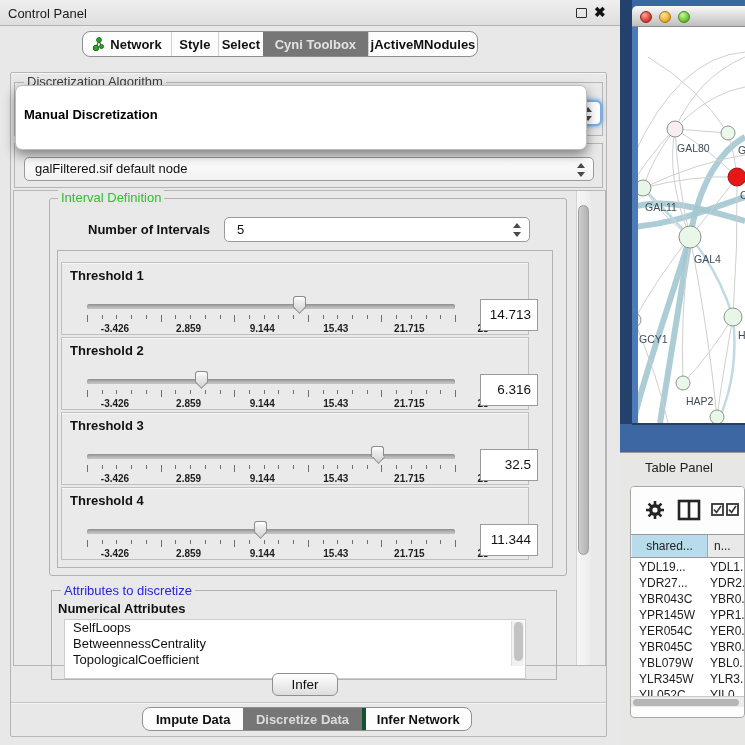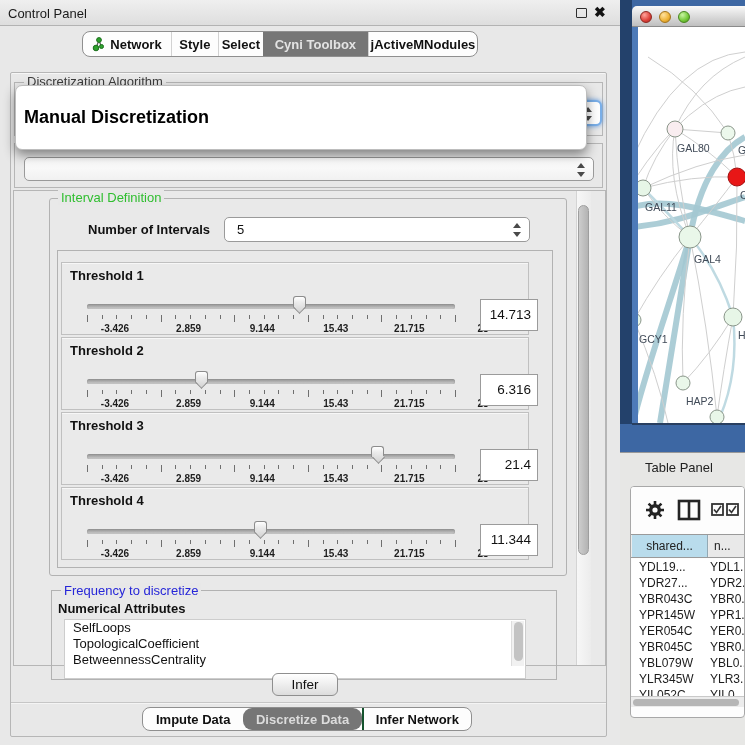--- a/index.html
+++ b/index.html
@@ -26,21 +26,21 @@
   .disc-label { left:24px; top:74px; height:11px; overflow:hidden; font-size:13px; color:#3c3c3c; background:#e8e8e8; padding:0 3px; }
   .disc-combo { left:430px; top:100px; width:172px; height:26px; background:#fff; border:2px solid #79aee8; border-radius:6px; box-shadow:0 0 5px #5b97df; }
   .combo-arrows { position:absolute; right:7px; top:4px; width:9px; height:16px; }
   .combo-arrows i { position:absolute; left:0; width:0; height:0; border-left:4.5px solid transparent; border-right:4.5px solid transparent; }
   .combo-arrows .up { top:1px; border-bottom:5px solid #4a4a4a; }
   .combo-arrows .dn { bottom:1px; border-top:5px solid #4a4a4a; }
 
   
   .algo-popup { left:15px; top:85px; width:572px; height:65px; background:#fff; border:1px solid #bdbdbd; border-radius:7px; box-shadow:0 5px 12px rgba(0,0,0,.45); z-index:60; }
   .algo-placeholder { left:0; top:4px; width:100%; text-align:center; font-size:12.5px; color:#b9b9b9; }
-  .algo-opt1 { left:8px; top:21px; font-size:18px; font-weight:bold; color:#000; }
+  .algo-opt1 { left:8px; top:21px; font-size:13px; font-weight:bold; color:#000; }
   .algo-opt2 { left:8px; top:39px; font-size:13px; color:#000; }
 
   
   .td-group { left:14px; top:143px; width:589px; height:45px; border:1px solid #b6b6b6; }
   .group-title { background:#e8e8e8; padding:0 3px; font-size:13px; }
   .td-label { left:22px; top:136px; color:#222; }
   .td-combo { left:24px; top:157px; width:570px; height:24px; background:linear-gradient(#ffffff,#f1f1f1); border:1px solid #9a9a9a; border-radius:5px; font-size:13px; color:#111; line-height:22px; padding-left:10px; }
 
   
   .scrollpane { left:13px; top:190px; width:593px; height:476px; border:1px solid #b6b6b6; background:#e9e9e9; overflow:hidden; }
@@ -71,23 +71,23 @@
   .attr-list-label { left:58px; top:601px; font-size:13px; font-weight:bold; color:#111; }
   .attr-list { left:64px; top:619px; width:462px; height:60px; background:#fff; border:1px solid #cdcdcd; }
   .attr-item { font-size:13px; color:#111; line-height:16px; padding-left:8px; white-space:nowrap; }
   .list-scroll { position:absolute; right:1px; top:1px; width:13px; height:45px; background:#f1f1f1; border-left:1px solid #ddd; }
   .list-thumb { position:absolute; left:1.5px; top:1px; width:9px; height:39px; border-radius:5px; background:#c3c3c3; }
 
   .apply-btn { left:272px; top:673px; width:66px; height:23px; background:linear-gradient(#ffffff,#dddddd); border:1px solid #8f8f8f; border-radius:6px; font-size:13.5px; color:#111; text-align:center; line-height:21px; }
 
   .footer-divider { left:11px; top:702px; width:595px; height:1px; background:#c6c6c6; box-shadow:0 1px 0 #f4f4f4; }
   .bottom-tabs { left:142px; top:707px; width:330px; height:24px; display:flex; background:#fdfdfd; border:1px solid #8f8f8f; border-radius:8px; overflow:hidden; }
-  .bottom-tab { display:flex; align-items:center; justify-content:center; font-size:13px; font-weight:bold; color:#111; border-left:2px solid #14532d; }
+  .bottom-tab { display:flex; align-items:center; justify-content:center; font-size:13px; font-weight:bold; color:#111; border-left:4px solid #14532d; }
   .bottom-tab:first-child { border-left:none; }
-  .bottom-tab.sel { background:#767676; color:#dcdcdc; border-left:none;border-radius:9px; }
+  .bottom-tab.sel { background:#767676; color:#dcdcdc; border-left:none; }
 
   
   .desktop { left:620px; top:0; width:125px; height:452px; background:#3d67a3; }
   .navy-strip { left:620px; top:0; width:12px; height:424px; background:#23416b; }
   .net-window-titlebar { left:632px; top:6px; width:113px; height:21px; background:linear-gradient(#f9f9f9,#bfbfbf); border-bottom:1px solid #8b8b8b; border-radius:5px 0 0 0; }
   .tl { position:absolute; top:4.5px; width:12px; height:12px; border-radius:50%; }
   .tl-red { left:8px; background:radial-gradient(circle at 35% 30%, #ffa49b, #dd4038 60%, #9c2a23); border:.5px solid #8c261f; }
   .tl-yellow { left:27px; background:radial-gradient(circle at 35% 30%, #ffe2a0, #eeb235 60%, #b27c1d); border:.5px solid #a3741c; }
   .tl-green { left:46px; background:radial-gradient(circle at 35% 30%, #c9f4a2, #72c837 60%, #49891f); border:.5px solid #47851e; }
   .win-canvas { left:632px; top:27px; width:113px; height:396px; background:#fff; border-left:6px solid #4d7ab8; overflow:hidden; }
@@ -153,20 +153,21 @@
       </span>
   </div>
 
   <div class="abs algo-popup">
     <div class="abs algo-opt1">Manual Discretization</div>
   </div>
 
   <div class="abs td-group"></div>
   <div class="abs group-title td-label">Table Data</div>
   <div class="abs td-combo">
+    <span>galFiltered.sif default node</span>
     <span class="combo-arrows">
         <i class="up"></i>
         <i class="dn"></i>
       </span>
   </div>
 
   <div class="abs scrollpane">
     <div class="abs interval-group" style="left:35px; top:7px;"></div>
   </div>
 
@@ -176,29 +177,29 @@
     <span>5</span>
     <span class="combo-arrows">
         <i class="up"></i>
         <i class="dn"></i>
       </span>
   </div>
   <div class="abs thr-group"></div>
   <div id="thresholds"></div>
 
   <div class="abs attr-group"></div>
-  <div class="abs group-title attr-label" style="color:#2626d8;">Frequency to discretize</div>
+  <div class="abs group-title attr-label" style="color:#2626d8;">Attributes to discretize</div>
   <div class="abs attr-list-label">Numerical Attributes</div>
   <div class="abs attr-list" id="attr-list">
     <div class="list-scroll">
         <div class="list-thumb"></div>
       </div>
   <div class="attr-item">SelfLoops</div>
+      <div class="attr-item">BetweennessCentrality</div>
       <div class="attr-item">TopologicalCoefficient</div>
-      <div class="attr-item">BetweennessCentrality</div>
     </div>
 
   <div class="abs vscroll-track"></div>
   <div class="abs vscroll-thumb"></div>
 
   <div class="abs apply-btn">Infer</div>
   <div class="abs footer-divider"></div>
   <div class="abs bottom-tabs" id="bottom-tabs">
       <div class="bottom-tab" style="width: 101px;">Impute Data</div>
       <div class="bottom-tab sel" style="width: 119px;">Discretize Data</div>
@@ -321,21 +322,21 @@
         <i style="left:368.0px;height:7px;"></i>
       </div>
       <div class="th-labels">
         <span style="left:0.0px;">-3.426</span>
         <span style="left:73.6px;">2.859</span>
         <span style="left:147.2px;">9.144</span>
         <span style="left:220.8px;">15.43</span>
         <span style="left:294.4px;">21.715</span>
         <span style="left:368.0px;">28</span>
       </div>
-      <div class="th-value">21.4</div>
+      <div class="th-value">32.5</div>
     </div>
     <div class="abs th-box" style="top: 487px;">
       <div class="th-title">Threshold 4</div>
       <div class="th-track"></div>
       <div class="th-handle" style="left:191.5px;"></div>
       <div class="th-ticks">
         <i style="left:0.0px;height:7px;"></i>
         <i style="left:14.7px;height:4px;"></i>
         <i style="left:29.4px;height:4px;"></i>
         <i style="left:44.2px;height:4px;"></i>

